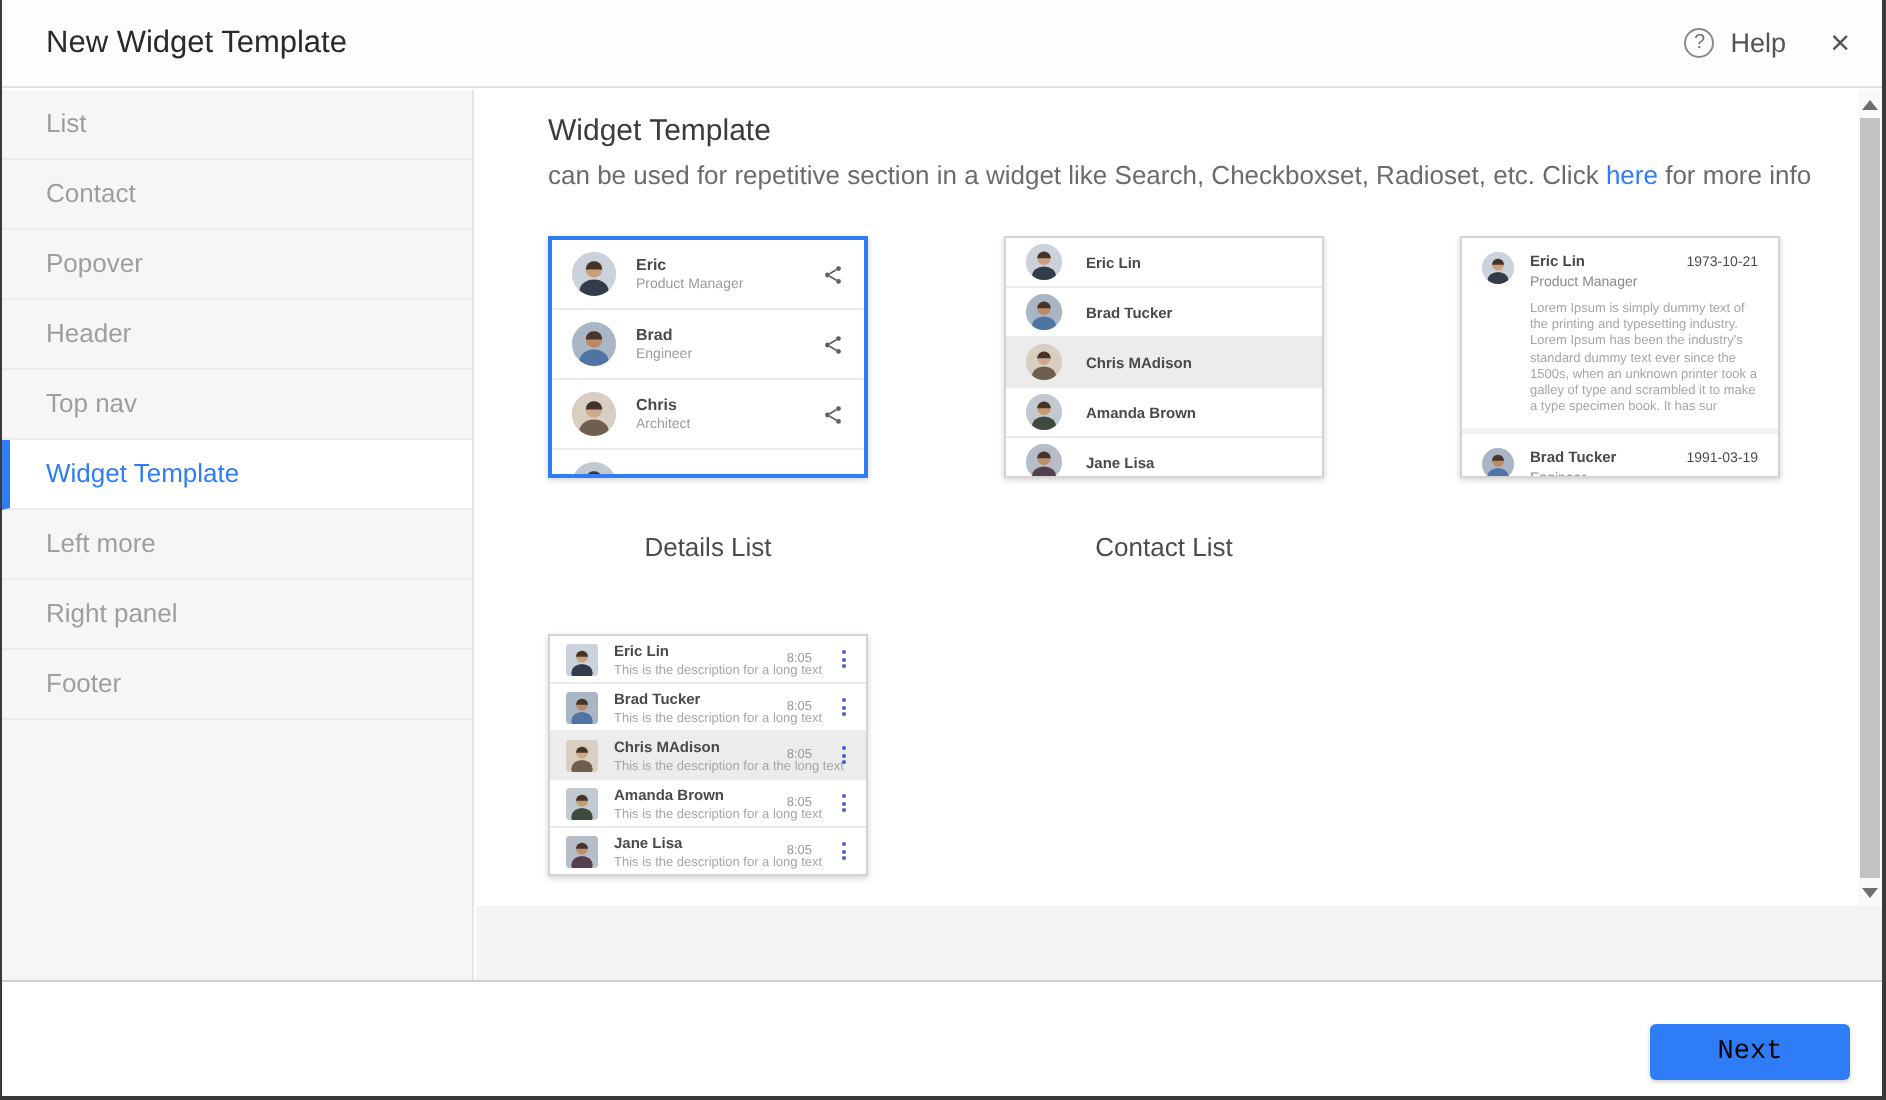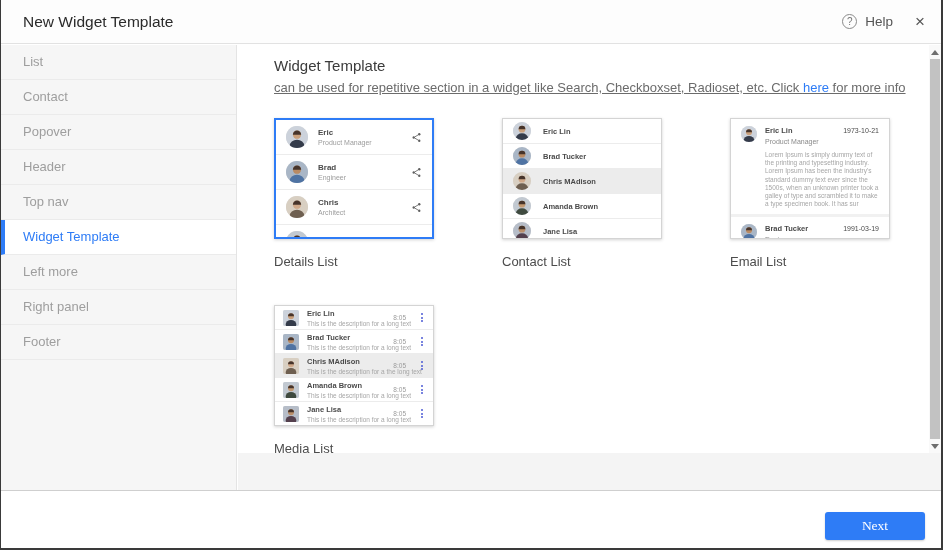--- a/index.html
+++ b/index.html
@@ -70,39 +70,39 @@
   }
 
   
   .content {
     position: absolute; left: 237px; top: 45px;
     width: 691px; height: 408px;
     background: #fff; overflow: hidden;
   }
   .content-inner { padding: 12px 0 0 36px; }
   .page-title { font-size: 15px; font-weight: 500; color: #3b3b3b; }
-  .page-desc { font-size: 13px; color: #6b6b6b; margin-top: 6px; text-decoration: underline; }
+  .page-desc { font-size: 13px; color: #6b6b6b; margin-top: 6px; }
   .page-desc a { color: var(--accent, #2e7cf6); text-decoration: none; cursor: pointer; }
 
   .cards {
     margin-top: 23px;
     display: flex; flex-wrap: wrap;
     column-gap: 68px; row-gap: 36px;
     width: 630px;
   }
   .cell { width: 160px; }
   .card {
     width: 160px; height: 121px;
     background: #fff;
     border: 1px solid #d4d4d4;
     box-shadow: 0 1px 3px rgba(0,0,0,.18);
     overflow: hidden; cursor: pointer;
   }
   .card.selected { border: 2px solid var(--accent, #2e7cf6); }
-  .caption { margin-top: 15px; text-align: left; font-size: 13px; color: #4c4c4c; }
+  .caption { margin-top: 27px; text-align: center; font-size: 13px; color: #4c4c4c; }
 
   
   .avatar { flex: none; border-radius: 50%; overflow: hidden; background: #ddd; }
   .avatar svg { display: block; width: 100%; height: 100%; }
   .av-22 { width: 22px; height: 22px; }
   .av-18 { width: 18px; height: 18px; }
   .av-16 { width: 16px; height: 16px; }
   .av-sq { border-radius: 2px; }
 
   
@@ -176,22 +176,22 @@
     position: absolute; left: 237px; top: 453px;
     width: 703px; height: 37px;
     background: #f4f4f4;
   }
   .hr { position: absolute; left: 0; top: 490px; width: 940px; height: 1px; background: #cfcfcf; }
   .footer { position: absolute; left: 0; top: 491px; width: 940px; height: 57px; background: #fff; }
   .next-btn {
     position: absolute; right: 16px; top: 21px;
     width: 100px; height: 28px;
     background: var(--accent, #2e7cf6);
-    color: #ffffff; font-size: 13.5px;
-    font-family: Liberation Serif, serif;
+    color: #000000; font-size: 13.5px;
+    font-family: Liberation Mono, monospace;
     border: none; border-radius: 3px;
     cursor: pointer;
     box-shadow: 0 1px 2px rgba(0,0,0,.2);
   }
 </style>
 </head>
 <body>
 
 <div class="frame">
   <div class="dialog">
@@ -410,21 +410,20 @@
                   </span>
                   <div class="re-right">
                     <div class="re-head">
                       <span class="re-name">Brad Tucker</span>
                       <span class="re-date">1991-03-19</span>
                     </div>
                     <div class="re-role">Engineer</div>
                   </div>
                 </div>
               </div>
-              <div class="caption">Email List</div>
             </div>
             <div class="cell">
               <div class="card">
                 <div class="r-media">
                   <span class="avatar av-16 av-sq">
                     <svg viewBox="0 0 24 24" xmlns="http://www.w3.org/2000/svg">
                       <rect width="24" height="24" fill="#ccd2db"></rect>
                       <circle cx="12" cy="9.5" r="4.5" fill="#caa07c"></circle>
                       <path d="M7.5 9.5a4.5 4.5 0 0 1 9 0z" fill="#46342b"></path>
                       <ellipse cx="12" cy="21.5" rx="8" ry="6.5" fill="#343b4a"></ellipse>

